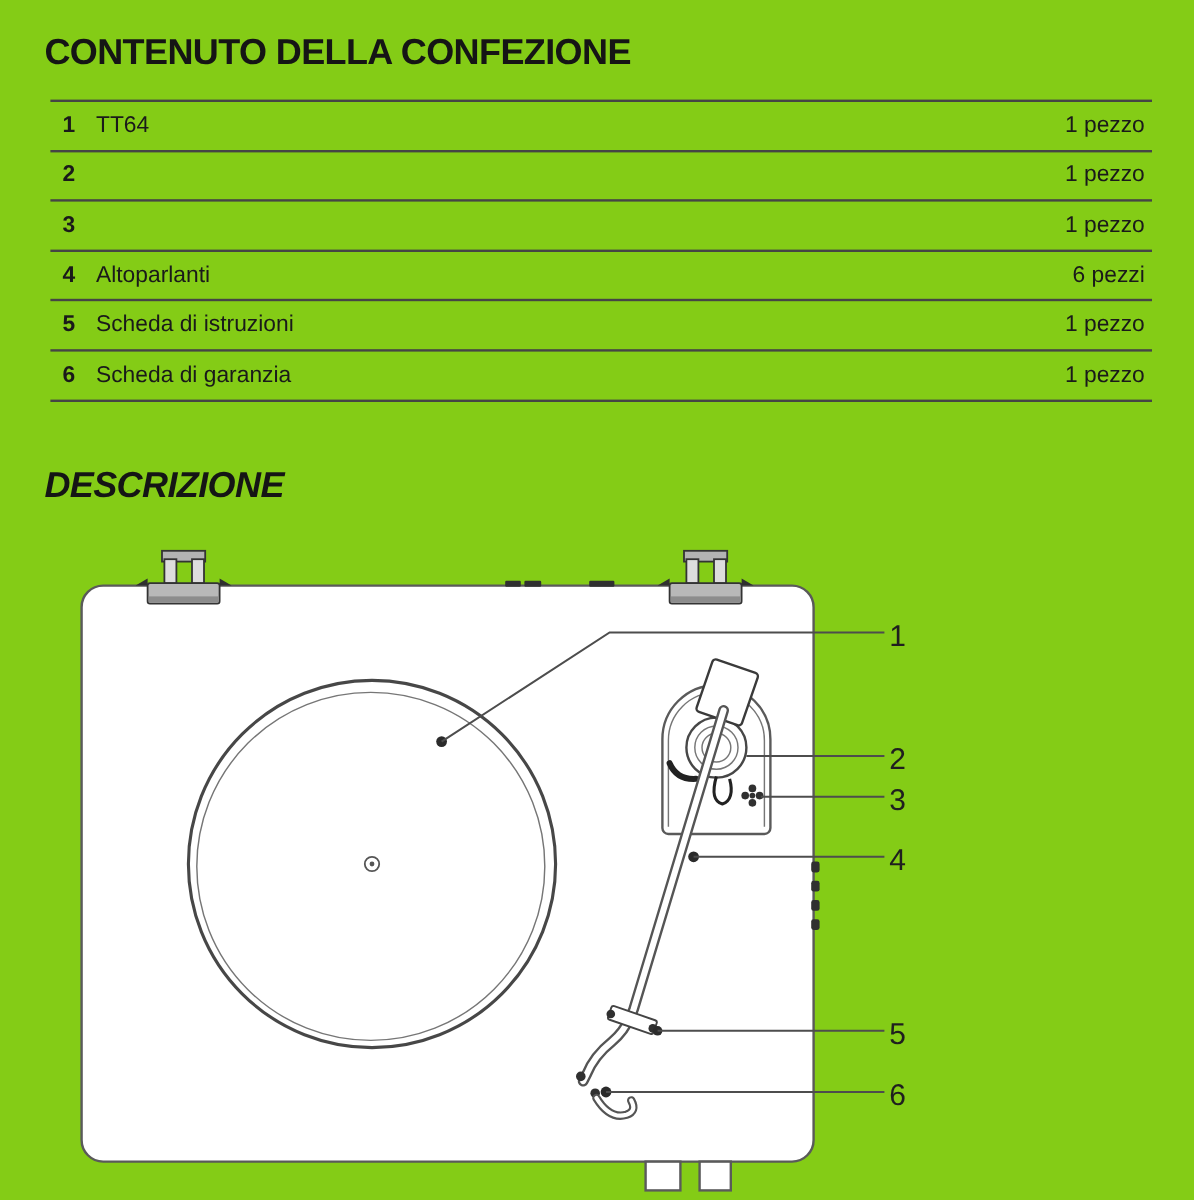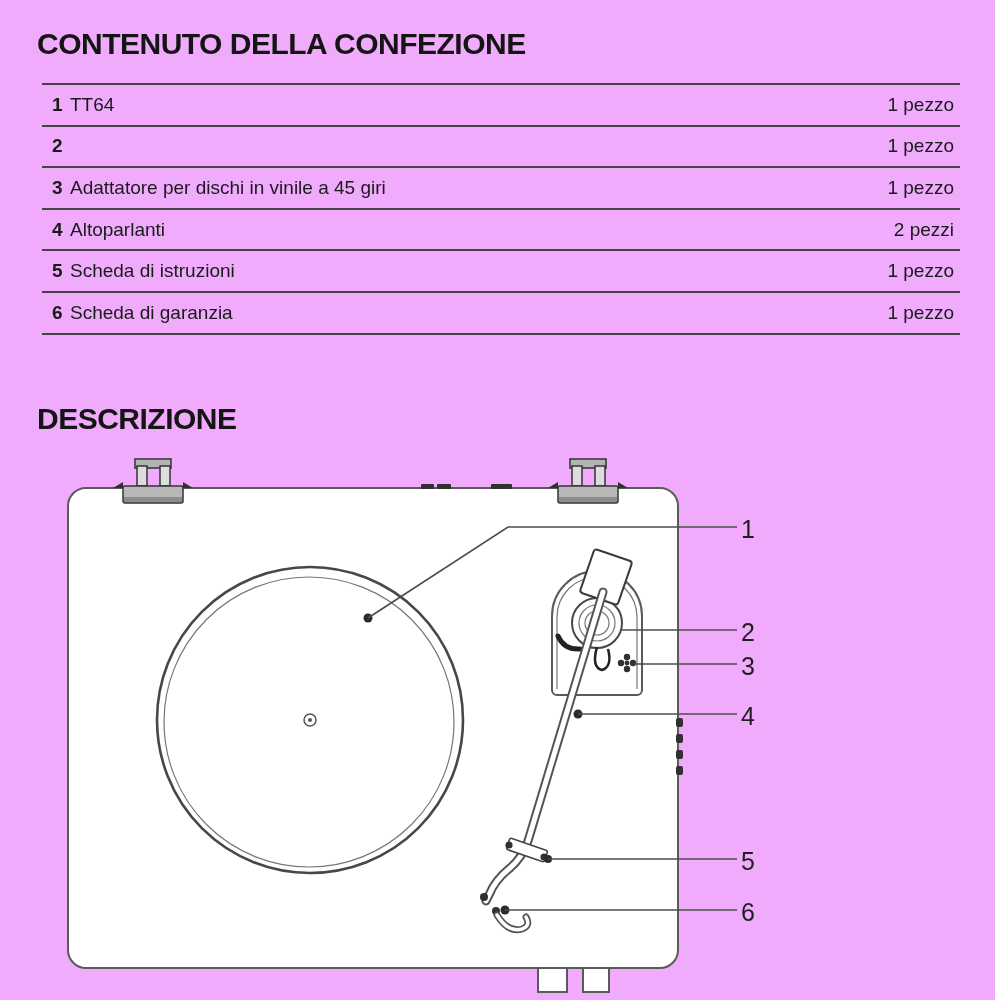--- a/index.html
+++ b/index.html
@@ -1,43 +1,43 @@
 <!DOCTYPE html>
 <html><head>
 <meta charset="utf-8">
 <style>
   html,body{margin:0;padding:0;background:#ffffff;}
   .page{
     position:relative;
     width:995px;height:1000px;
-    background:#f0abfc;
+    background:#84cc16;
     font-family:"Liberation Sans", sans-serif;
     color:#1a1a1a;
     overflow:hidden;
   }
   .section-title{
     position:absolute;left:37px;
     font-size:30px;font-weight:700;letter-spacing:-0.5px;
     line-height:1;color:#151515;
   }
   #title-contents{top:29px;}
-  #title-description{top:404px;}
+  #title-description{top:390px;font-style:italic;}
   .pack-table{
     position:absolute;left:42px;top:83px;width:918px;
     border-top:2px solid #454545;
   }
   .pack-row{
     display:flex;align-items:center;
     height:39.6px;border-bottom:2px solid #454545;
     font-size:19px;padding-right:6px;
   }
   .pack-num{
     font-weight:700;margin-left:10px;width:15px;flex:0 0 auto;
   }
-  .pack-label{margin-left:3px;white-space:nowrap;}
+  .pack-label{margin-left:13px;white-space:nowrap;}
   .pack-qty{margin-left:auto;white-space:nowrap;}
   #diagram{position:absolute;left:0;top:440px;}
   .outline{fill:#ffffff;stroke:#5a5a5a;stroke-width:2;}
   .thin{fill:none;stroke:#767676;stroke-width:1.2;}
   .callout-line{fill:none;stroke:#4d4d4d;stroke-width:1.7;}
   .callout-dot{fill:#2b2b2b;stroke:none;}
   .callout-text{font-family:"Liberation Sans",sans-serif;font-size:25px;fill:#1f1f1f;}
   .dark{fill:#303030;stroke:none;}
 </style>
 </head>
@@ -52,27 +52,26 @@
       <span class="pack-num">1</span>
       <span class="pack-label">TT64</span>
       <span class="pack-qty">1 pezzo</span>
     </div>
     <div class="pack-row">
       <span class="pack-num">2</span>
       <span class="pack-qty">1 pezzo</span>
     </div>
     <div class="pack-row">
       <span class="pack-num">3</span>
-      <span class="pack-label">Adattatore per dischi in vinile a 45 giri</span>
       <span class="pack-qty">1 pezzo</span>
     </div>
     <div class="pack-row">
       <span class="pack-num">4</span>
       <span class="pack-label">Altoparlanti</span>
-      <span class="pack-qty">2 pezzi</span>
+      <span class="pack-qty">6 pezzi</span>
     </div>
     <div class="pack-row">
       <span class="pack-num">5</span>
       <span class="pack-label">Scheda di istruzioni</span>
       <span class="pack-qty">1 pezzo</span>
     </div>
     <div class="pack-row">
       <span class="pack-num">6</span>
       <span class="pack-label">Scheda di garanzia</span>
       <span class="pack-qty">1 pezzo</span>

